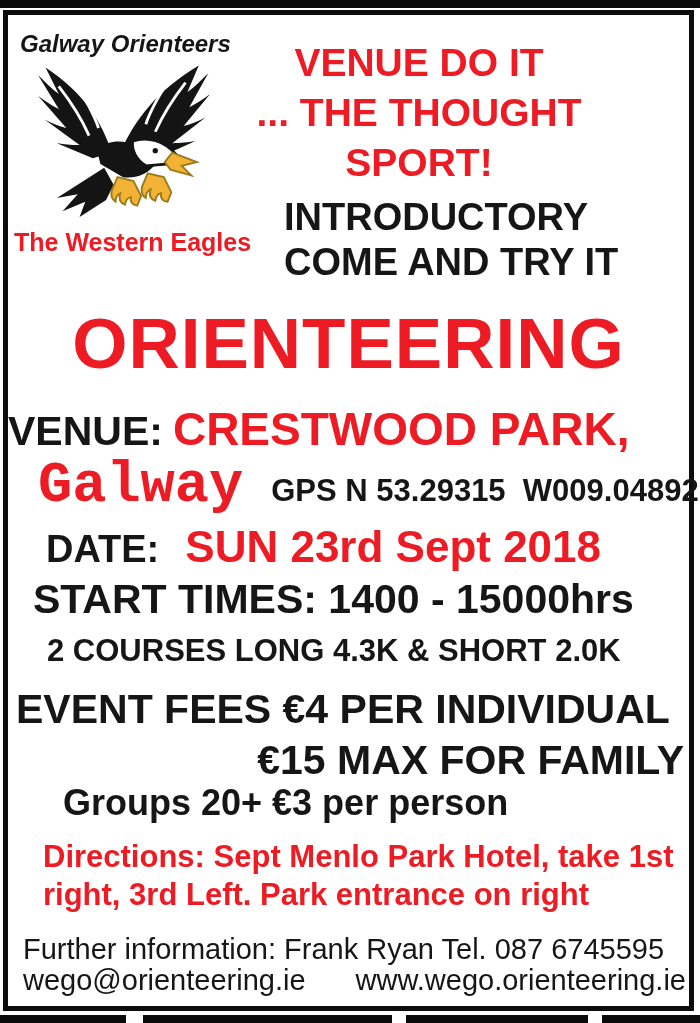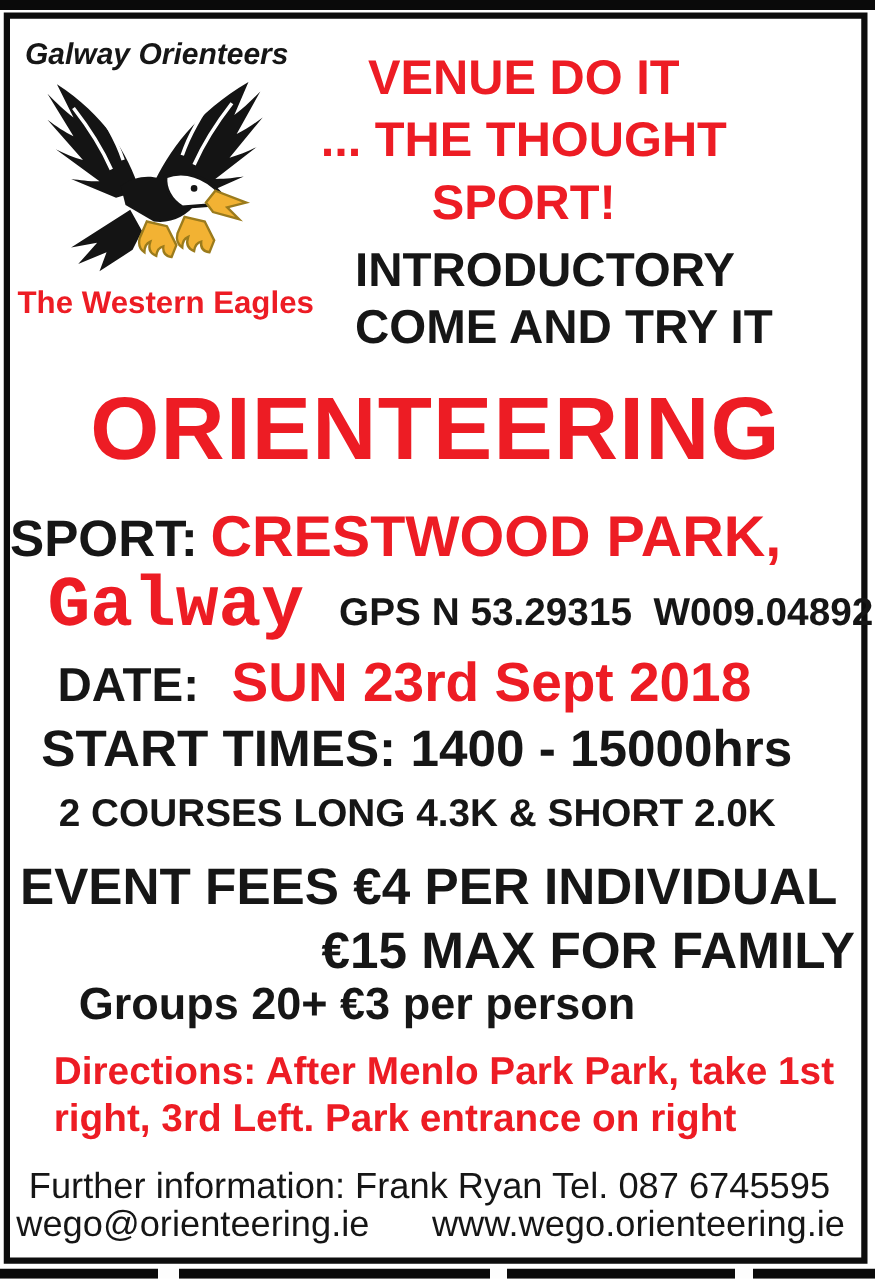--- a/index.html
+++ b/index.html
@@ -29,21 +29,21 @@
   .date-row{left:46px;top:522px;display:flex;align-items:baseline;white-space:nowrap;}
   .date-label{font-size:38px;font-weight:700;}
   .date-value{font-size:44px;font-weight:700;margin-left:26px;}
   .start-times{left:33px;top:576px;font-size:41px;font-weight:700;white-space:nowrap;}
   .courses{left:47px;top:633px;font-size:31px;font-weight:700;white-space:nowrap;}
   .fees1{left:16px;top:686px;font-size:41px;font-weight:700;white-space:nowrap;}
   .fees2{left:8px;top:737px;width:676px;text-align:right;font-size:41px;font-weight:700;white-space:nowrap;}
   .fees3{left:63px;top:782px;font-size:36px;font-weight:700;white-space:nowrap;}
   .directions{left:43px;top:838px;font-size:31px;font-weight:700;line-height:38px;}
   .further{left:23px;top:933px;font-size:29px;font-weight:400;white-space:nowrap;}
-  .links-row{left:13px;top:964px;width:663px;display:flex;justify-content:space-between;align-items:baseline;font-size:29px;font-weight:400;}
+  .links-row{left:23px;top:964px;width:663px;display:flex;justify-content:space-between;align-items:baseline;font-size:29px;font-weight:400;}
 </style>
 </head>
 <body style="--red: #ed1c24; background: rgb(255, 255, 255); color: rgb(22, 22, 22);">
 
 <div class="abs top-bar"></div>
 <div class="abs frame"></div>
 
 <div class="abs club-name">Galway Orienteers</div>
 
 <svg class="abs eagle" viewBox="0 0 200 185" xmlns="http://www.w3.org/2000/svg" aria-hidden="true">
@@ -77,42 +77,42 @@
 </div>
 
 <div class="abs intro">
   <div>INTRODUCTORY</div>
   <div>COME AND TRY IT</div>
 </div>
 
 <div class="abs title red">ORIENTEERING</div>
 
 <div class="abs venue-row">
-  <span class="venue-label">SPORT:</span><span class="venue-value red">CRESTWOOD PARK,</span>
+  <span class="venue-label">VENUE:</span><span class="venue-value red">CRESTWOOD PARK,</span>
 </div>
 
 <div class="abs city-row">
   <span class="city red">Galway</span>
   <span class="gps">GPS N 53.29315  W009.04892</span>
 </div>
 
 <div class="abs date-row">
   <span class="date-label">DATE:</span>
   <span class="date-value red">SUN 23rd Sept 2018</span>
 </div>
 
 <div class="abs start-times">START TIMES: 1400 - 15000hrs</div>
 <div class="abs courses">2 COURSES LONG 4.3K &amp; SHORT 2.0K</div>
 
 <div class="abs fees1">EVENT FEES €4 PER INDIVIDUAL</div>
 <div class="abs fees2">€15 MAX FOR FAMILY</div>
 <div class="abs fees3">Groups 20+ €3 per person</div>
 
 <div class="abs directions red">
-  <div>Directions: After Menlo Park Park, take 1st</div>
+  <div>Directions: Sept Menlo Park Hotel, take 1st</div>
   <div>right, 3rd Left. Park entrance on right</div>
 </div>
 
 <div class="abs further">Further information: Frank Ryan Tel. 087 6745595</div>
 
 <div class="abs links-row">
   <span>wego@orienteering.ie</span>
   <span>www.wego.orienteering.ie</span>
 </div>
 

